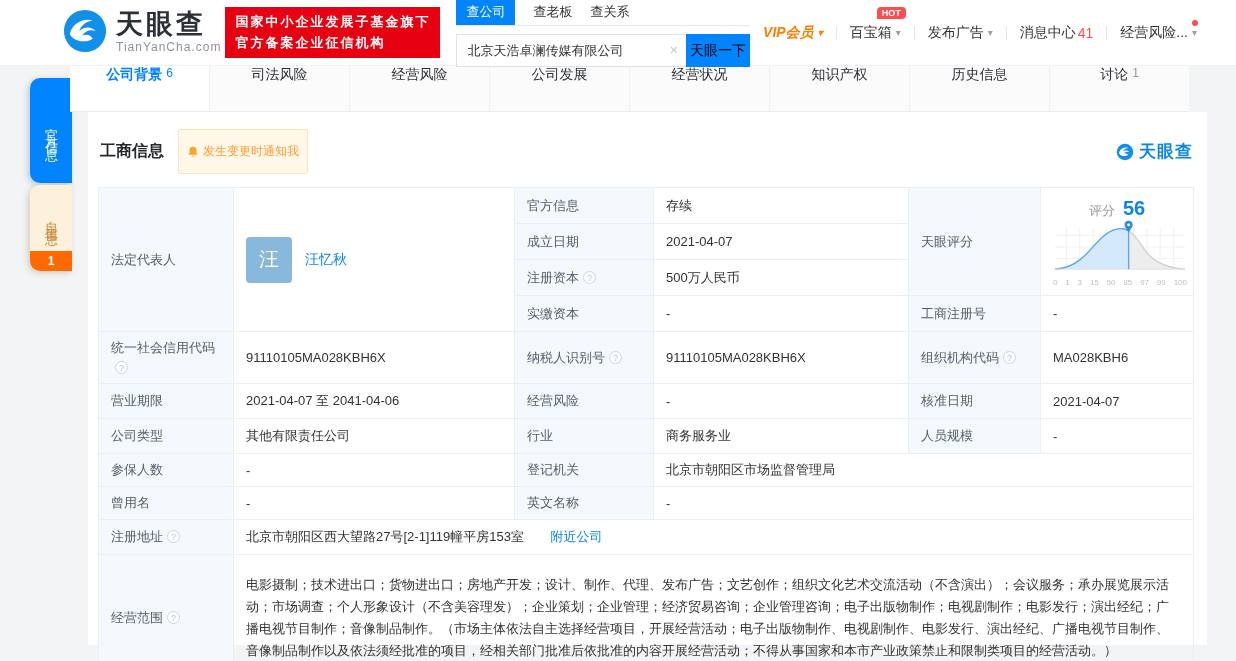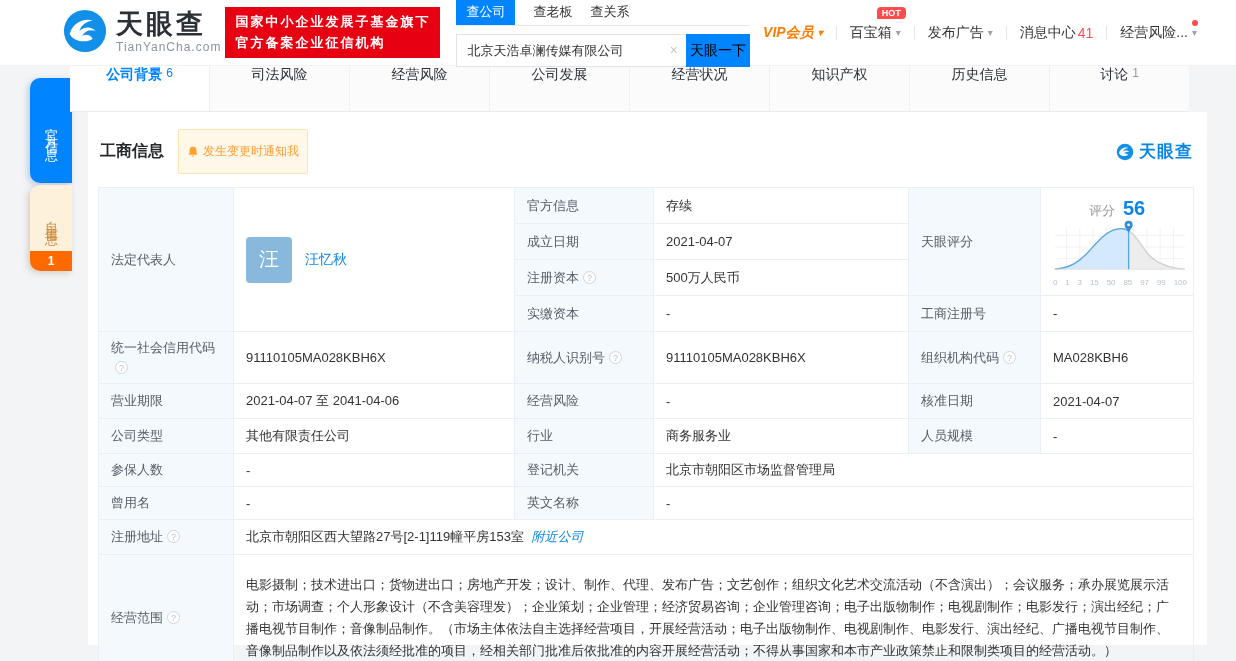--- a/index.html
+++ b/index.html
@@ -63,21 +63,21 @@
   td.rep-cell { vertical-align:top; padding-top:13px; }
   .rep { display:flex; align-items:center; }
   .avatar { width:46px; height:46px; background:#88b8dc; border-radius:4px; color:#fff; font-size:20px; display:flex; align-items:center; justify-content:center; cursor:pointer; }
   a.link { color:#0b86e8; text-decoration:none; cursor:pointer; }
   .rep-name { margin-left:13px; font-size:14px; }
   td.score-cell { padding:4px 8px; text-align:center; }
   .score-head { font-size:13px; color:#999; }
   .score-num { color:#0b86e8; font-size:20px; font-weight:bold; margin-left:8px; }
   .ticks { display:flex; justify-content:space-between; width:134px; margin:1px auto 0; font-size:8px; color:#b8c3cb; }
   .scope-val { line-height:1.7; padding:19px 12px !important; }
-  .addr-link { margin-left:4px;font-style:italic; }
+  .addr-link { margin-left:23px; }
 </style>
 </head>
 <body>
 
 <div class="page">
 
   <div class="header">
     <div class="logo">
       <span>
         <svg width="46" height="46" viewBox="0 0 48 48">

